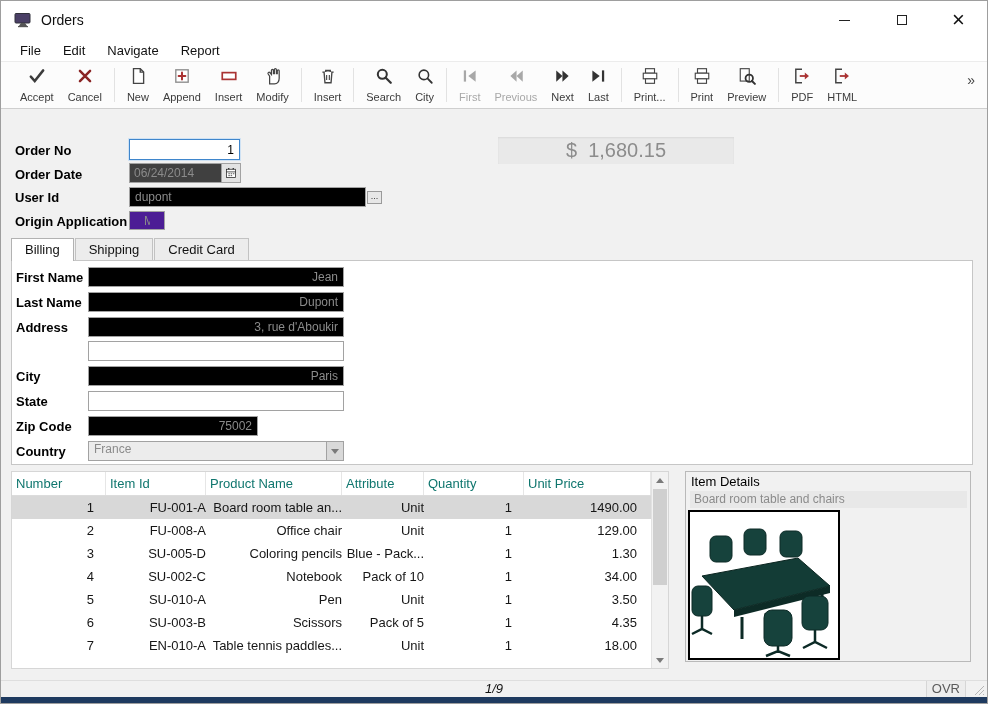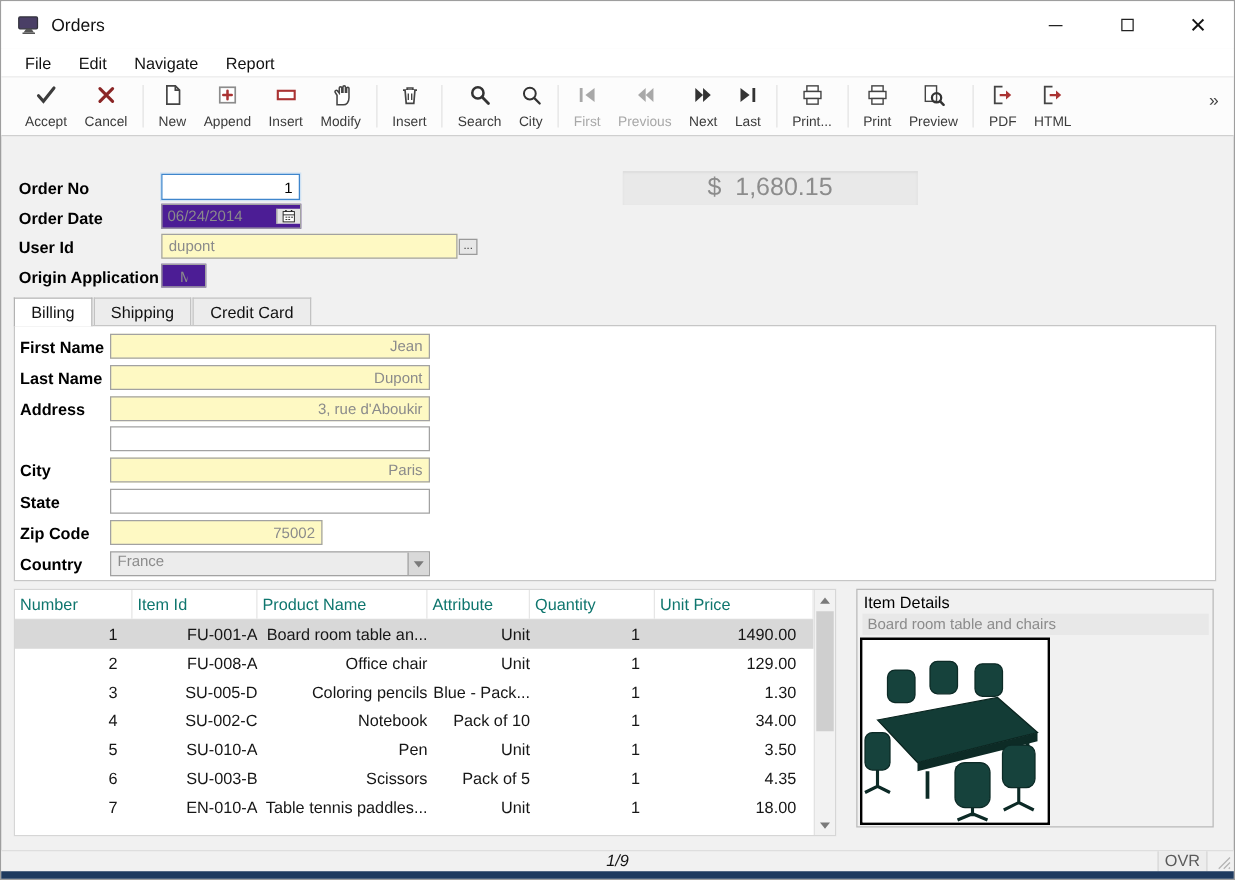--- a/index.html
+++ b/index.html
@@ -25,25 +25,25 @@
   .toolbar { position:absolute; top:60px; left:0; right:0; height:48px; background:#fcfcfc; border-top:1px solid #ececec; border-bottom:1px solid #cfcfcf; display:flex; align-items:center; padding:0 4px 0 12px; }
   .tb-btn { display:flex; flex-direction:column; align-items:center; justify-content:center; gap:2px; padding:2px 7px; }
   .tb-btn svg { width:18px; height:18px; }
   .tb-btn .lbl { font-size:11px; color:#3b3b3b; white-space:nowrap; }
   .tb-btn.disabled .lbl { color:#a8a8a8; }
   .tb-sep { width:1px; height:34px; background:#e2e2e2; margin:0 5px; flex:none; }
   .tb-overflow { margin-left:auto; align-self:flex-start; margin-top:8px; font-size:14px; color:#444; padding:2px 8px; }
 
   
   .form-label { position:absolute; font-size:13px; font-weight:bold; color:#000000; white-space:nowrap; }
-  .tf { position:absolute; height:20px; border:1px solid #a2a2a2; background:#fef9c3; color:#8b8b8b; font-size:12px; padding:0 5px; font-family:inherit; }
+  .tf { position:absolute; height:20px; border:1px solid #a2a2a2; background:#000000; color:#8b8b8b; font-size:12px; padding:0 5px; font-family:inherit; }
   .tf.white { background:#fff; }
   .orderno { left:128px; top:138px; width:111px; height:21px; background:#fff; border:1px solid #3f86cc; box-shadow:0 0 0 1px #cfe2f4; color:#000; text-align:right; }
   .total-box { position:absolute; left:497px; top:136px; width:236px; height:27px; background:#e9e9e9; box-shadow:inset 0 1px 2px rgba(0,0,0,.07); color:#8c8c8c; font-size:20px; display:flex; align-items:center; justify-content:center; white-space:pre; }
-  .datewrap { position:absolute; left:128px; top:162px; width:112px; height:20px; display:flex; border:1px solid #a2a2a2; background:#4c1d95;align-items:center; }
+  .datewrap { position:absolute; left:128px; top:162px; width:112px; height:20px; display:flex; border:1px solid #a2a2a2; background:#404040; }
   .datewrap input { flex:1; border:none; background:transparent; color:#8b8b8b; font-size:12px; padding:0 4px; font-family:inherit; min-width:0; }
   .cal-btn { width:19px; background:#e3e3e3; border-left:1px solid #a2a2a2; display:flex; align-items:center; justify-content:center; }
   .userid { left:128px; top:186px; width:237px; }
   .ellipsis-btn { position:absolute; left:366px; top:190px; width:15px; height:13px; background:#e7e7e7; border:1px solid #9a9a9a; font-size:9px; color:#333; line-height:9px; text-align:center; }
   .origin { left:128px; top:210px; width:36px; height:19px; background:#4c1d95; text-align:center; padding:0 14px; }
 
   
   .tabstrip { position:absolute; left:10px; top:237px; height:22px; display:flex; z-index:4; }
   .tab { height:22px; padding:3px 13px 0; font-size:13px; color:#111; background:#ececec; border:1px solid #c2c2c2; border-bottom:none; margin-right:1px; }
   .tab.active { background:#fff; height:23px; border-color:#b2b2b2; position:relative; z-index:6; }

